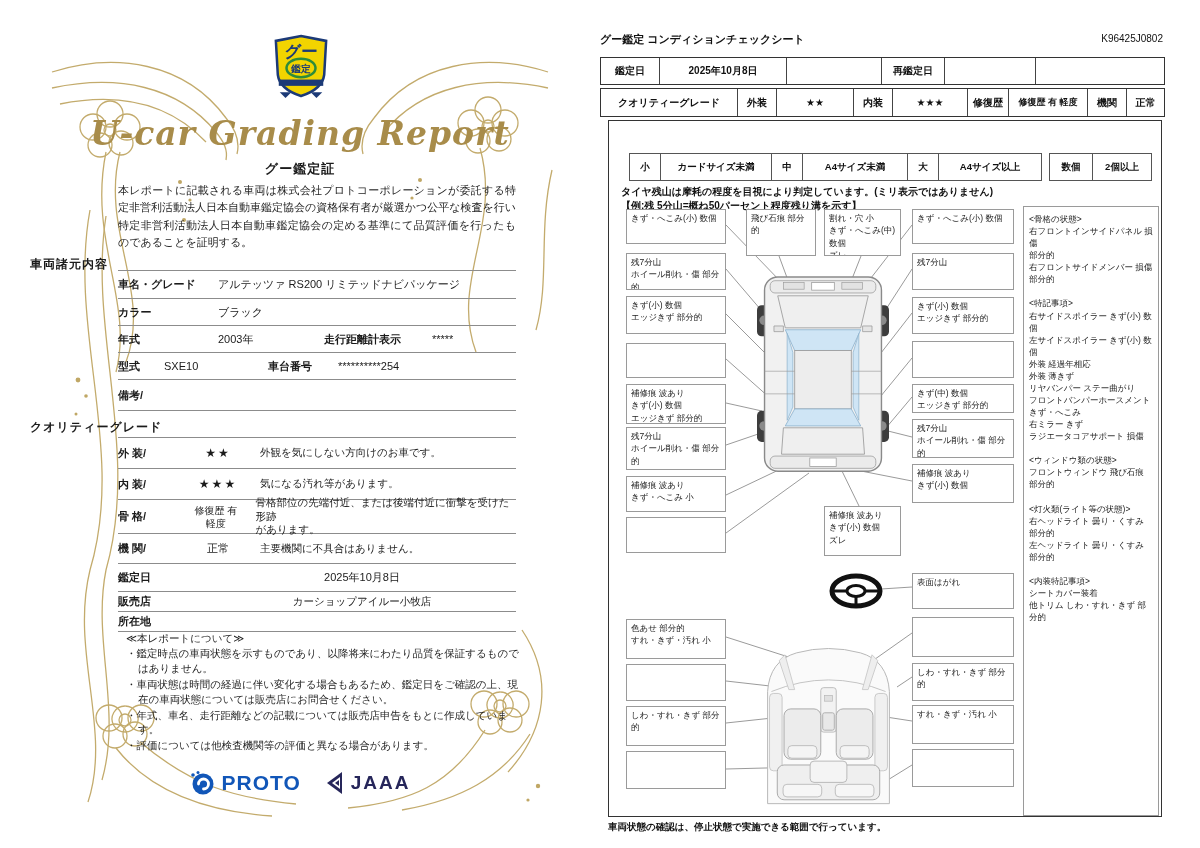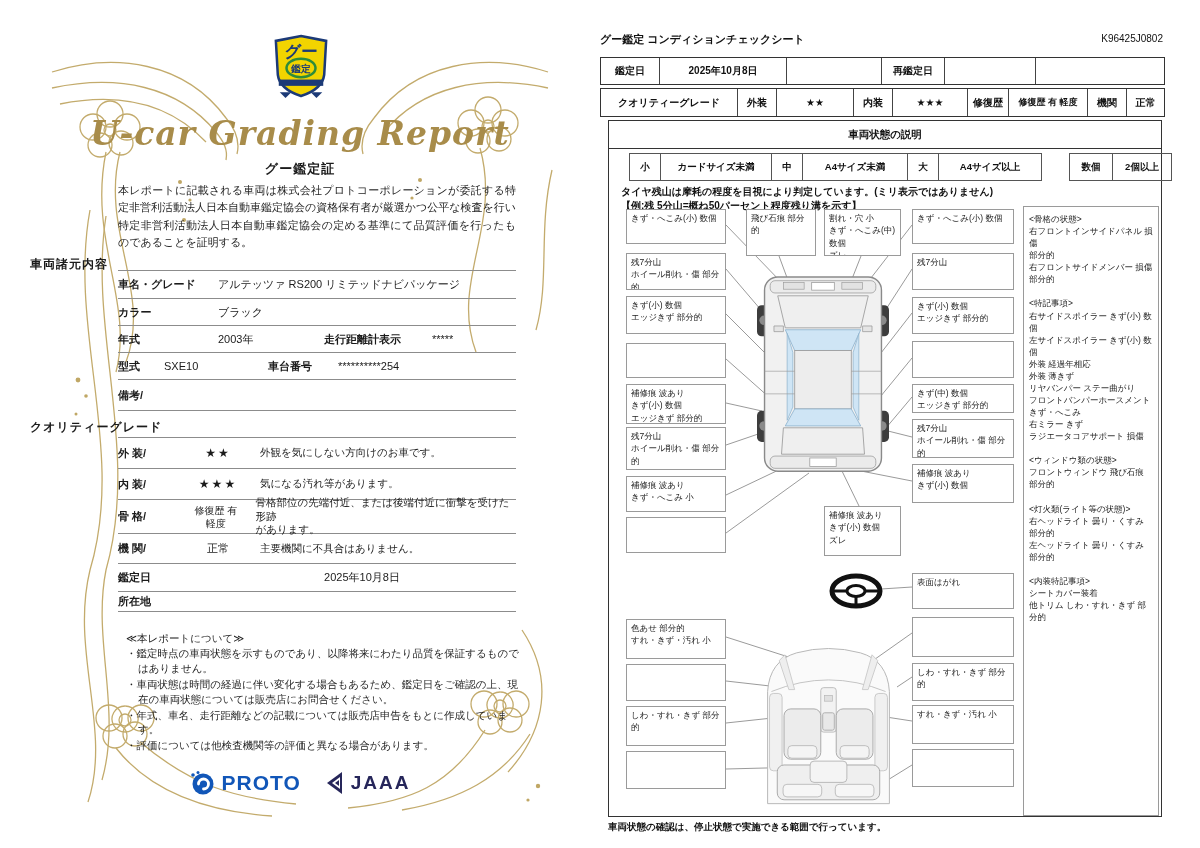--- a/index.html
+++ b/index.html
@@ -185,20 +185,24 @@
       <div class="trow" style="height:29px">
         <span class="tlabel" style="width:58px">機 関/</span>
         <span class="tval" style="width:84px;text-align:center">正常</span>
         <span class="gdesc">主要機関に不具合はありません。</span>
       </div>
       <div class="trow" style="height:27px">
         <span class="tlabel" style="width:90px">鑑定日</span>
         <span class="tval" style="flex:1;text-align:center">2025年10月8日</span>
       </div>
       <div class="trow" style="height:19px">
+        <span class="tlabel" style="width:90px">販売店</span>
+        <span class="tval" style="flex:1;text-align:center;font-size:10.5px">カーショップアイルー小牧店</span>
+      </div>
+      <div class="trow" style="height:19px">
         <span class="tlabel" style="width:90px">所在地</span>
       </div>
     </div>
 
     <div id="about-block">
       <div>≪本レポートについて≫</div>
       <p class="about-item">・鑑定時点の車両状態を示すものであり、以降将来にわたり品質を保証するものではありません。</p>
       <p class="about-item">・車両状態は時間の経過に伴い変化する場合もあるため、鑑定日をご確認の上、現在の車両状態については販売店にお問合せください。</p>
       <p class="about-item">・年式、車名、走行距離などの記載については販売店申告をもとに作成しています。</p>
       <p class="about-item">・評価については他検査機関等の評価と異なる場合があります。</p>
@@ -244,31 +248,30 @@
       <div class="hcell" style="width:76px">★★</div>
       <div class="hcell" style="width:38px">内装</div>
       <div class="hcell" style="width:74px">★★★</div>
       <div class="hcell" style="width:40px">修復歴</div>
       <div class="hcell" style="width:78px;font-size:9px">修復歴 有 軽度</div>
       <div class="hcell" style="width:38px">機関</div>
       <div class="hcell" style="flex:1">正常</div>
     </div>
 
     <div id="section-box">
-      <div id="section-heading">車両状態の説明</div>
 
       <div class="legend-strip" style="left:20px;top:32px">
         <div class="lcell" style="width:30px">小</div>
         <div class="lcell" style="width:110px">カードサイズ未満</div>
         <div class="lcell" style="width:30px">中</div>
         <div class="lcell" style="width:104px">A4サイズ未満</div>
         <div class="lcell" style="width:30px">大</div>
         <div class="lcell" style="width:102px">A4サイズ以上</div>
       </div>
-      <div class="legend-strip" style="left:460px;top:32px">
+      <div class="legend-strip" style="left:440px;top:32px">
         <div class="lcell" style="width:42px">数個</div>
         <div class="lcell" style="width:58px">2個以上</div>
       </div>
 
       <div id="tire-note">タイヤ残山は摩耗の程度を目視により判定しています。(ミリ表示ではありません)
 【例:残 5分山=概ね50パーセント程度残り溝を示す】</div>
 
       <svg id="leader-lines" width="552" height="695" viewBox="0 0 552 695">
         <g stroke="#8f8f8f" stroke-width="0.9">
           <line x1="117" y1="104" x2="202" y2="192"></line>

